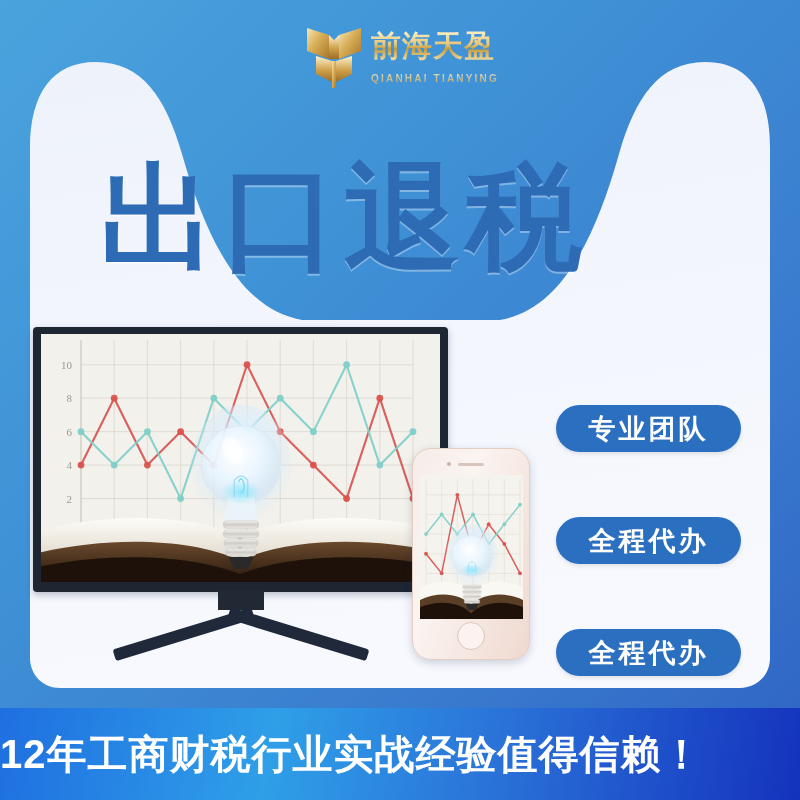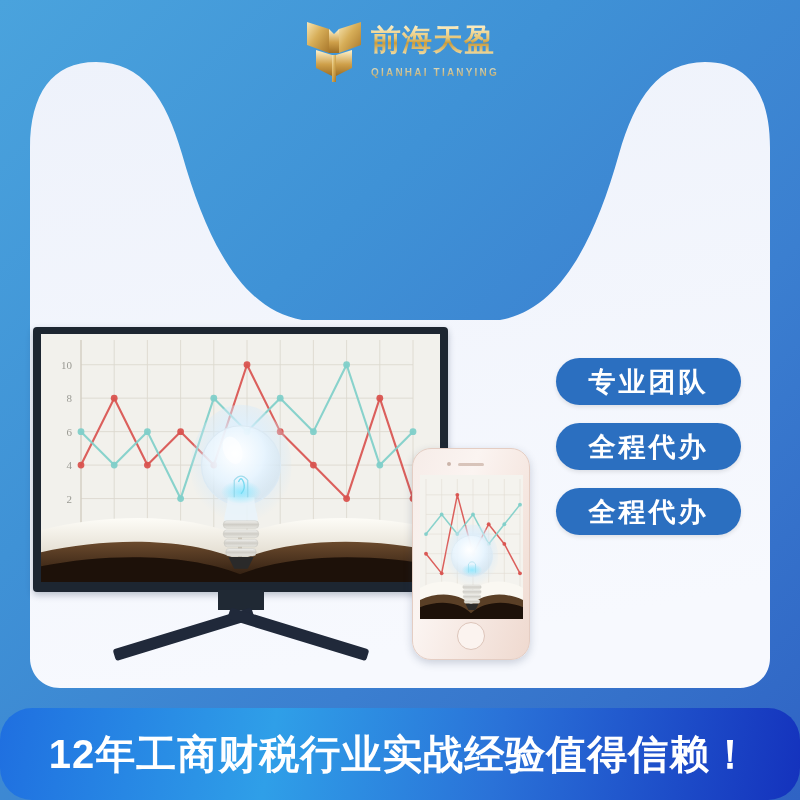--- a/index.html
+++ b/index.html
@@ -14,21 +14,21 @@
   }
 
   
   #wave-panel{
     position:absolute;left:30px;top:58px;width:740px;height:630px;
   }
   #wave-panel svg{display:block;width:100%;height:100%;}
 
   
   #logo{
-    position:absolute;left:305px;top:12px;width:220px;height:78px;
+    position:absolute;left:305px;top:18px;width:220px;height:78px;
     display:flex;align-items:center;gap:8px;
   }
   #logo-mark{width:58px;height:70px;flex:0 0 auto;}
   #logo-text{display:flex;flex-direction:column;justify-content:center;line-height:1;}
   #logo-cn{
     font-size:30px;font-weight:700;letter-spacing:1px;
     background:linear-gradient(180deg,#fdf0c8 0%,#e6c574 45%,#c79a3c 60%,#f3e0a8 100%);
     -webkit-background-clip:text;background-clip:text;color:transparent;
     -webkit-text-fill-color:transparent;
   }
@@ -51,20 +51,21 @@
   
   #badges{
     position:absolute;left:556px;top:358px;
     display:flex;flex-direction:column;gap:18px;
   }
   .badge{
     width:185px;height:47px;border-radius:24px;background:#2b6fc0;
     color:#fff;font-size:27px;font-weight:600;letter-spacing:3px;
     display:flex;align-items:center;justify-content:center;
     box-shadow:0 2px 4px rgba(0,0,0,.10);
+    margin-top:47px;
   }
 
   
   #monitor{position:absolute;left:33px;top:327px;width:415px;height:300px;}
   #monitor-bezel{
     position:absolute;left:0;top:0;width:415px;height:265px;
     background:#1d2631;border-radius:4px;
     box-shadow:0 3px 7px rgba(20,40,70,.28);
     padding:7px 8px 10px 8px;box-sizing:border-box;
   }
@@ -117,21 +118,21 @@
   }
   #phone-bulb{
     position:absolute;left:50%;bottom:-2%;transform:translateX(-50%);
     width:58%;height:70%;pointer-events:none;
   }
 
   
   #bottom-banner{
     position:absolute;left:0;bottom:0;width:800px;height:92px;
     background:linear-gradient(100deg,#1f6fe0 0%,#2f9fe8 34%,#2a72d8 62%,#1432bd 100%);
-    display:flex;align-items:center;justify-content:center;border-radius:32px;
+    display:flex;align-items:center;
   }
   #bottom-banner-text{
     color:#fff;font-size:40px;font-weight:700;letter-spacing:1px;white-space:nowrap;
   }
 
   
   .ax-lbl{font-family:"Liberation Serif","DejaVu Serif",serif;fill:#9a9a93;}
 </style>
 </head>
 <body>
@@ -189,20 +190,21 @@
 
         <path d="M27,39 L31,39 L31,66 L27,66 Z" fill="url(#gold1)"></path>
       </svg>
     </div>
     <div id="logo-text">
       <div id="logo-cn">前海天盈</div>
       <div id="logo-en">QIANHAI TIANYING</div>
     </div>
   </div>
 
+  <div id="headline">出口退税</div>
 
   <div id="badges">
     <div class="badge">专业团队</div>
     <div class="badge">全程代办</div>
     <div class="badge">全程代办</div>
   </div>
 
   <div id="monitor">
     <div id="monitor-bezel">
       <div id="monitor-screen">

